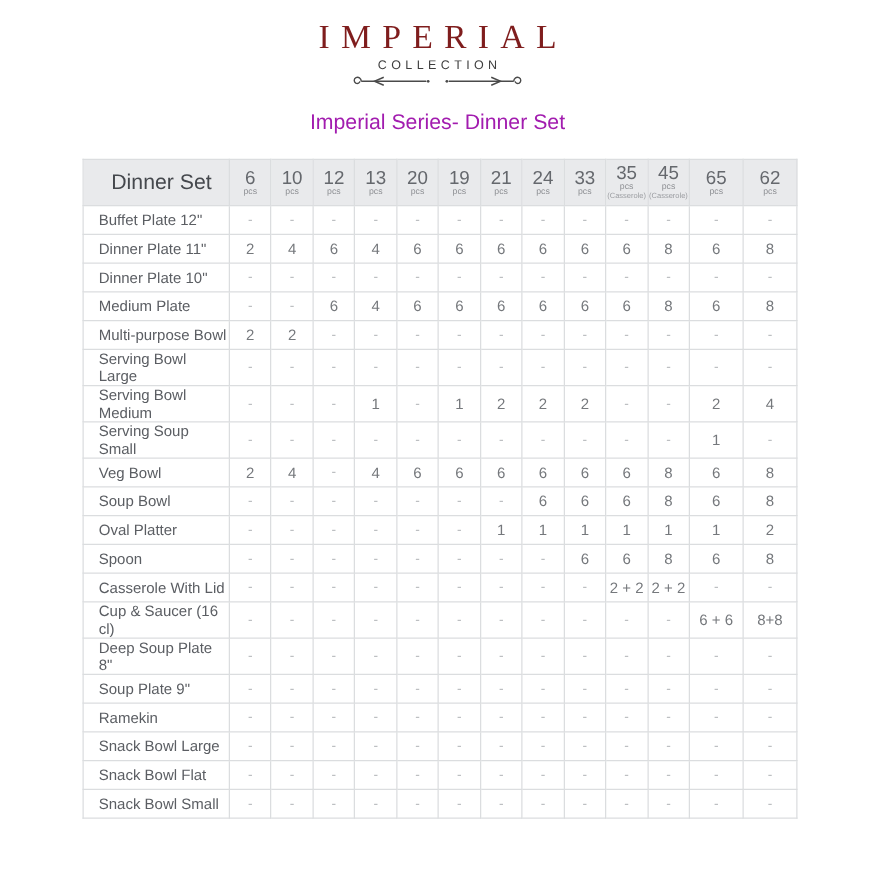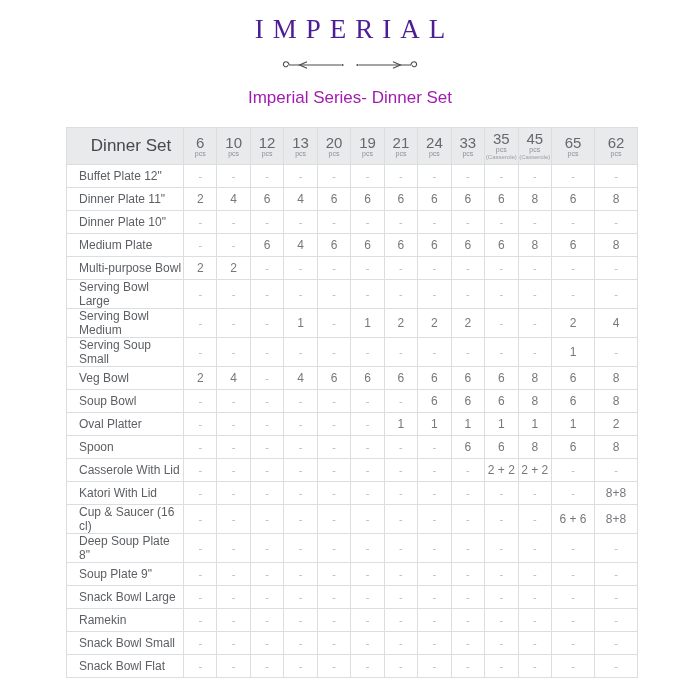--- a/index.html
+++ b/index.html
@@ -8,21 +8,21 @@
 
   .page { position:absolute; inset:0; background:#fff; }
 
   
   .brand-name {
     position:absolute; top:14px; left:0; width:100%;
     text-align:center;
     font-family:"Liberation Serif", serif;
     font-size:27px; font-weight:400;
     letter-spacing:9px; text-indent:9px;
-    color:#4c1d95;
+    color:#7f1d1d;
   }
   .brand-tagline {
     position:absolute; top:47px; left:0; width:100%;
     text-align:center;
     font-size:10px; letter-spacing:3.5px; text-indent:3.5px;
     color:#3e3e3e;
   }
   .brand-flourish {
     position:absolute; top:58px; left:0; width:100%;
     text-align:center; line-height:0;
@@ -39,21 +39,21 @@
   .spec-table {
     position:absolute; top:127px; left:66px;
     width:572px;
     border-collapse:collapse; table-layout:fixed;
   }
   .spec-table th, .spec-table td { border:1px solid #dbdddf; }
 
   thead tr { height:37px; }
   thead th { background:#e9eaec; vertical-align:middle; padding:0; }
   th.corner {
-    text-align:center; padding-left:12px;
+    text-align:left; padding-left:22px;
     font-size:17px; font-weight:400; color:#45484d;
   }
   th.col-head { text-align:center; }
   .col-num  { display:block; font-size:15px; line-height:15px; color:#65686d; font-weight:400; }
   .col-unit { display:block; font-size:7px;  line-height:8px;  color:#8d8f93; font-weight:400; }
   .col-note { display:block; font-size:6px;  line-height:7px;  color:#9b9da1; font-weight:400; }
 
   tbody tr { height:23px; background:#fff; }
   td.item-label {
     text-align:left; padding-left:12px;
@@ -61,20 +61,21 @@
   }
   td.val { text-align:center; font-size:12px; color:#75787c; }
   td.val.dash { color:#b6b9bc; font-size:11px; }
 </style>
 </head>
 <body>
 
 <div class="page">
 
   <div class="brand-name">IMPERIAL</div>
+  <div class="brand-tagline">COLLECTION</div>
 
   <div class="brand-flourish">
     <svg width="140" height="14" viewBox="0 0 140 14">
       <g stroke="#4a4a4a" stroke-width="1.1" fill="none">
 
         <path d="M9,7 C9,4.4 6.6,3.2 4.8,4.1 C3,5 2.9,7.5 4.6,8.5 C6.1,9.3 8,8.4 7.9,6.9"></path>
 
         <path d="M9,7 H61"></path>
 
         <path d="M27,3.8 L19.5,7 L27,10.2"></path>
@@ -375,36 +376,20 @@
           <td class="val dash">-</td>
           <td class="val dash">-</td>
           <td class="val dash">-</td>
           <td class="val dash">-</td>
           <td class="val">2 + 2</td>
           <td class="val">2 + 2</td>
           <td class="val dash">-</td>
           <td class="val dash">-</td>
         </tr>
         <tr>
-          <td class="item-label">Katori With Lid</td>
-          <td class="val dash">-</td>
-          <td class="val dash">-</td>
-          <td class="val dash">-</td>
-          <td class="val dash">-</td>
-          <td class="val dash">-</td>
-          <td class="val dash">-</td>
-          <td class="val dash">-</td>
-          <td class="val dash">-</td>
-          <td class="val dash">-</td>
-          <td class="val dash">-</td>
-          <td class="val dash">-</td>
-          <td class="val dash">-</td>
-          <td class="val">8+8</td>
-        </tr>
-        <tr>
           <td class="item-label">Cup &amp; Saucer (16 cl)</td>
           <td class="val dash">-</td>
           <td class="val dash">-</td>
           <td class="val dash">-</td>
           <td class="val dash">-</td>
           <td class="val dash">-</td>
           <td class="val dash">-</td>
           <td class="val dash">-</td>
           <td class="val dash">-</td>
           <td class="val dash">-</td>
@@ -439,69 +424,69 @@
           <td class="val dash">-</td>
           <td class="val dash">-</td>
           <td class="val dash">-</td>
           <td class="val dash">-</td>
           <td class="val dash">-</td>
           <td class="val dash">-</td>
           <td class="val dash">-</td>
           <td class="val dash">-</td>
         </tr>
         <tr>
+          <td class="item-label">Ramekin</td>
+          <td class="val dash">-</td>
+          <td class="val dash">-</td>
+          <td class="val dash">-</td>
+          <td class="val dash">-</td>
+          <td class="val dash">-</td>
+          <td class="val dash">-</td>
+          <td class="val dash">-</td>
+          <td class="val dash">-</td>
+          <td class="val dash">-</td>
+          <td class="val dash">-</td>
+          <td class="val dash">-</td>
+          <td class="val dash">-</td>
+          <td class="val dash">-</td>
+        </tr>
+        <tr>
           <td class="item-label">Snack Bowl Large</td>
           <td class="val dash">-</td>
           <td class="val dash">-</td>
           <td class="val dash">-</td>
           <td class="val dash">-</td>
           <td class="val dash">-</td>
           <td class="val dash">-</td>
           <td class="val dash">-</td>
           <td class="val dash">-</td>
           <td class="val dash">-</td>
           <td class="val dash">-</td>
           <td class="val dash">-</td>
           <td class="val dash">-</td>
           <td class="val dash">-</td>
         </tr>
         <tr>
-          <td class="item-label">Ramekin</td>
+          <td class="item-label">Snack Bowl Flat</td>
           <td class="val dash">-</td>
           <td class="val dash">-</td>
           <td class="val dash">-</td>
           <td class="val dash">-</td>
           <td class="val dash">-</td>
           <td class="val dash">-</td>
           <td class="val dash">-</td>
           <td class="val dash">-</td>
           <td class="val dash">-</td>
           <td class="val dash">-</td>
           <td class="val dash">-</td>
           <td class="val dash">-</td>
           <td class="val dash">-</td>
         </tr>
         <tr>
           <td class="item-label">Snack Bowl Small</td>
-          <td class="val dash">-</td>
-          <td class="val dash">-</td>
-          <td class="val dash">-</td>
-          <td class="val dash">-</td>
-          <td class="val dash">-</td>
-          <td class="val dash">-</td>
-          <td class="val dash">-</td>
-          <td class="val dash">-</td>
-          <td class="val dash">-</td>
-          <td class="val dash">-</td>
-          <td class="val dash">-</td>
-          <td class="val dash">-</td>
-          <td class="val dash">-</td>
-        </tr>
-        <tr>
-          <td class="item-label">Snack Bowl Flat</td>
           <td class="val dash">-</td>
           <td class="val dash">-</td>
           <td class="val dash">-</td>
           <td class="val dash">-</td>
           <td class="val dash">-</td>
           <td class="val dash">-</td>
           <td class="val dash">-</td>
           <td class="val dash">-</td>
           <td class="val dash">-</td>
           <td class="val dash">-</td>

